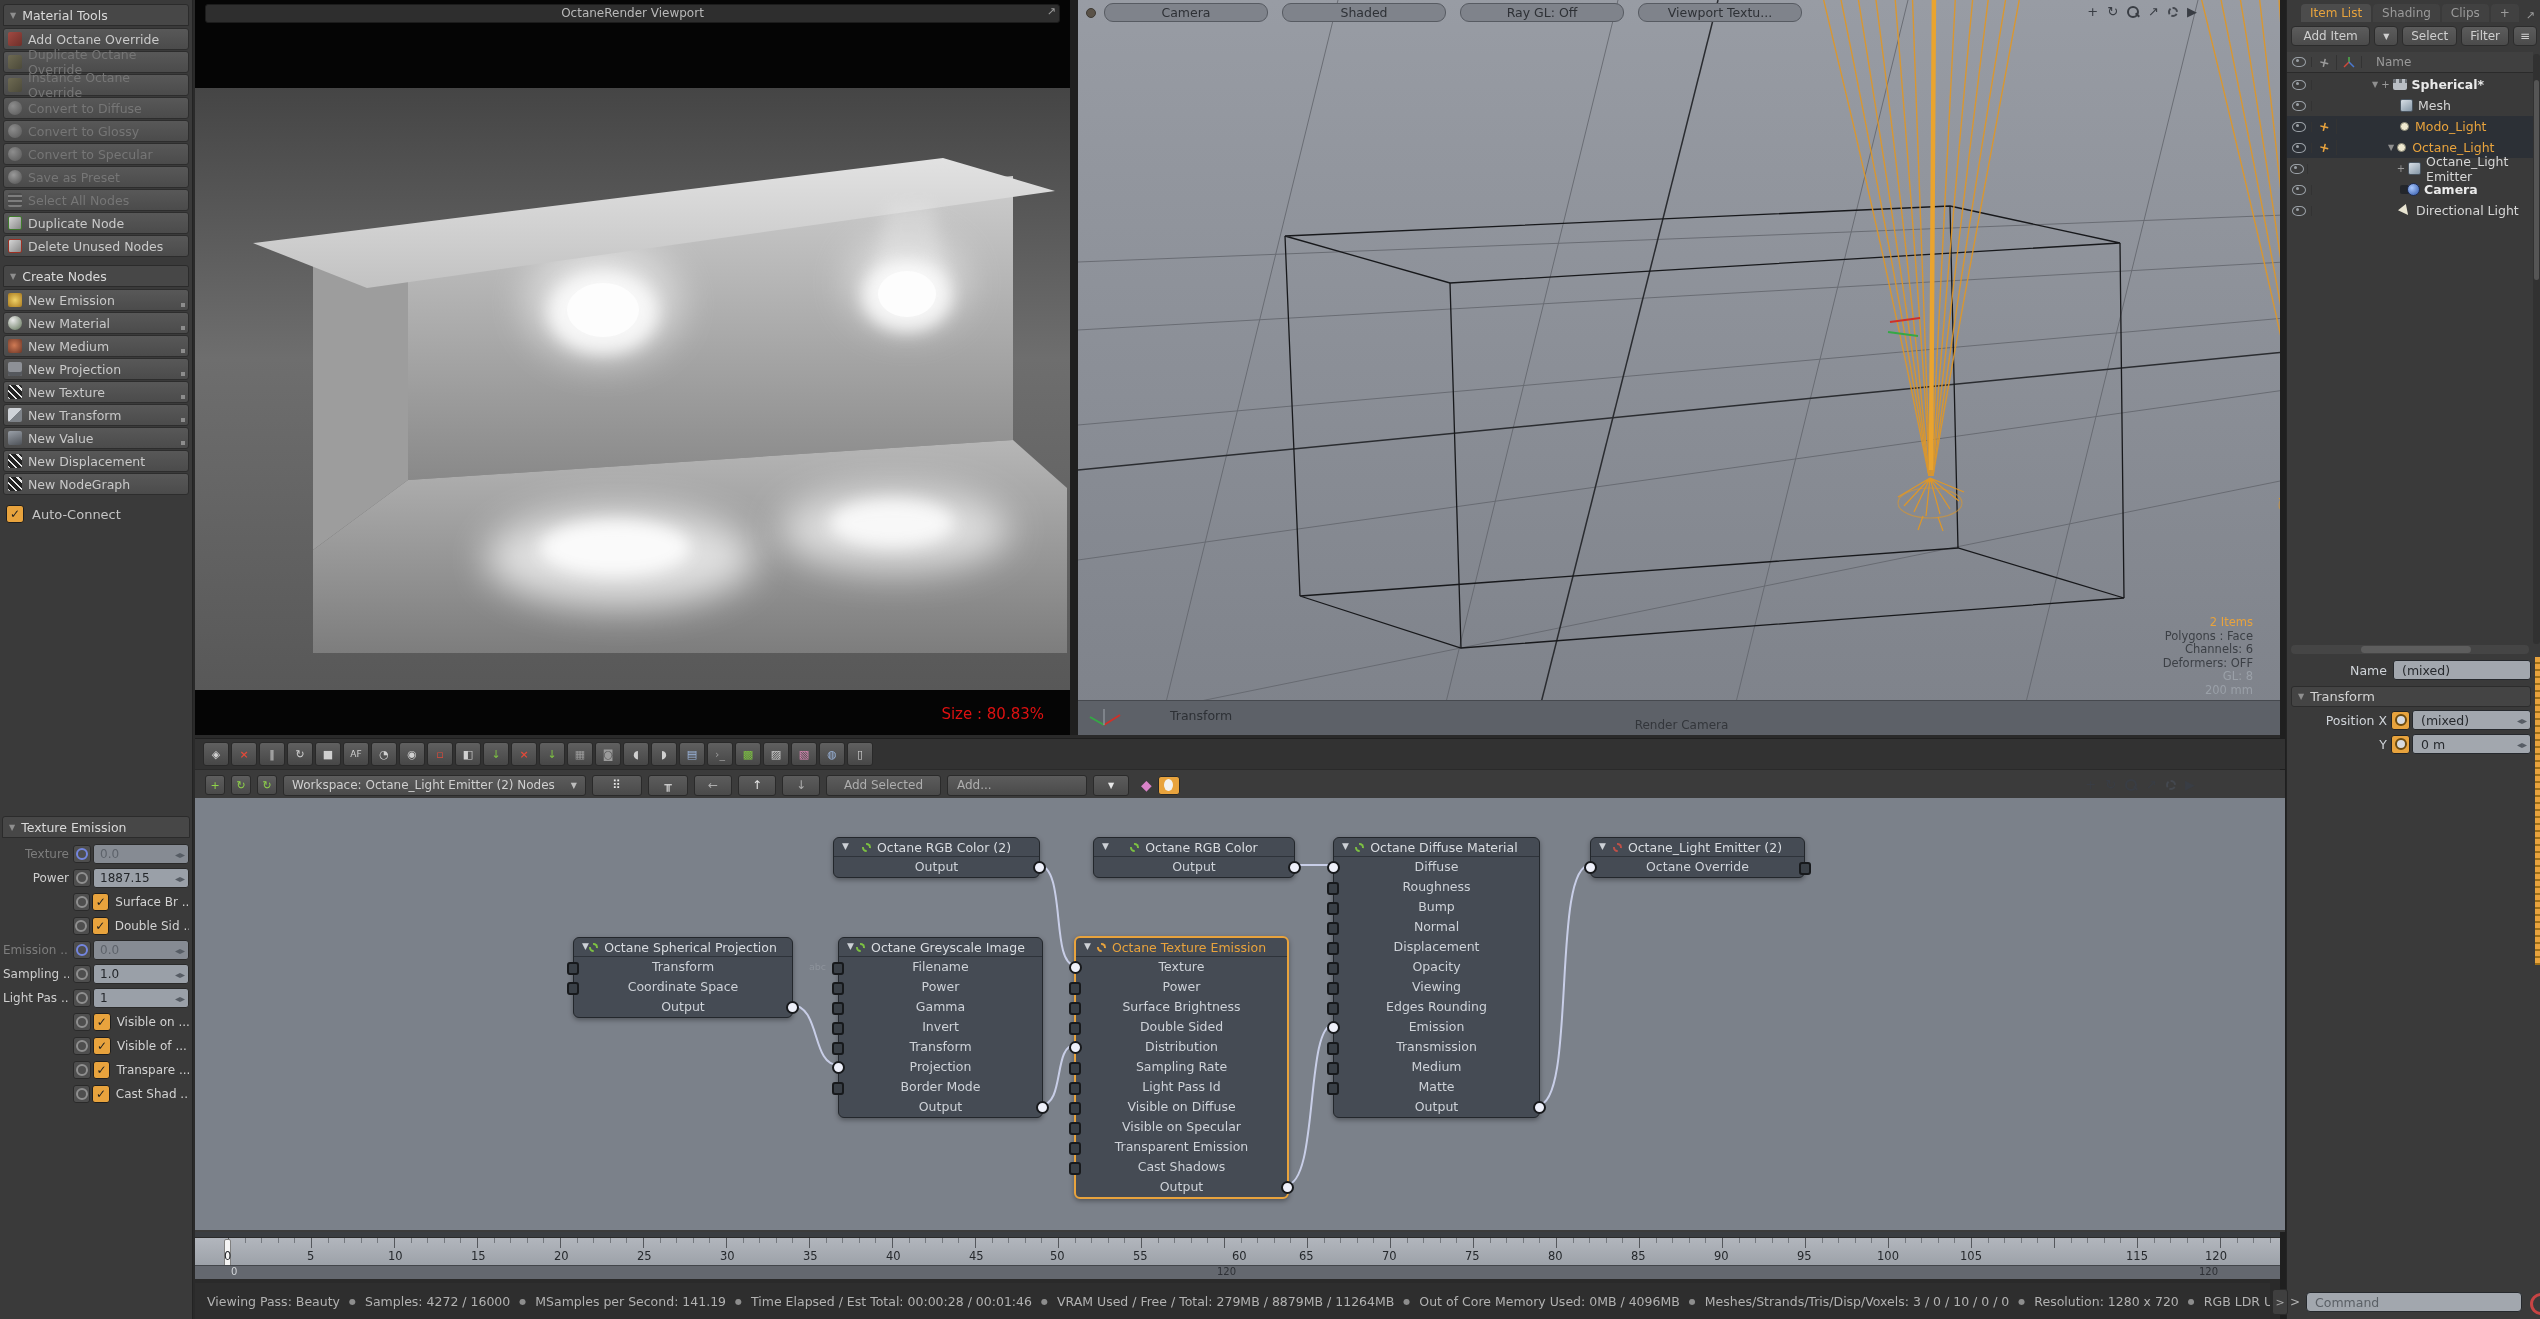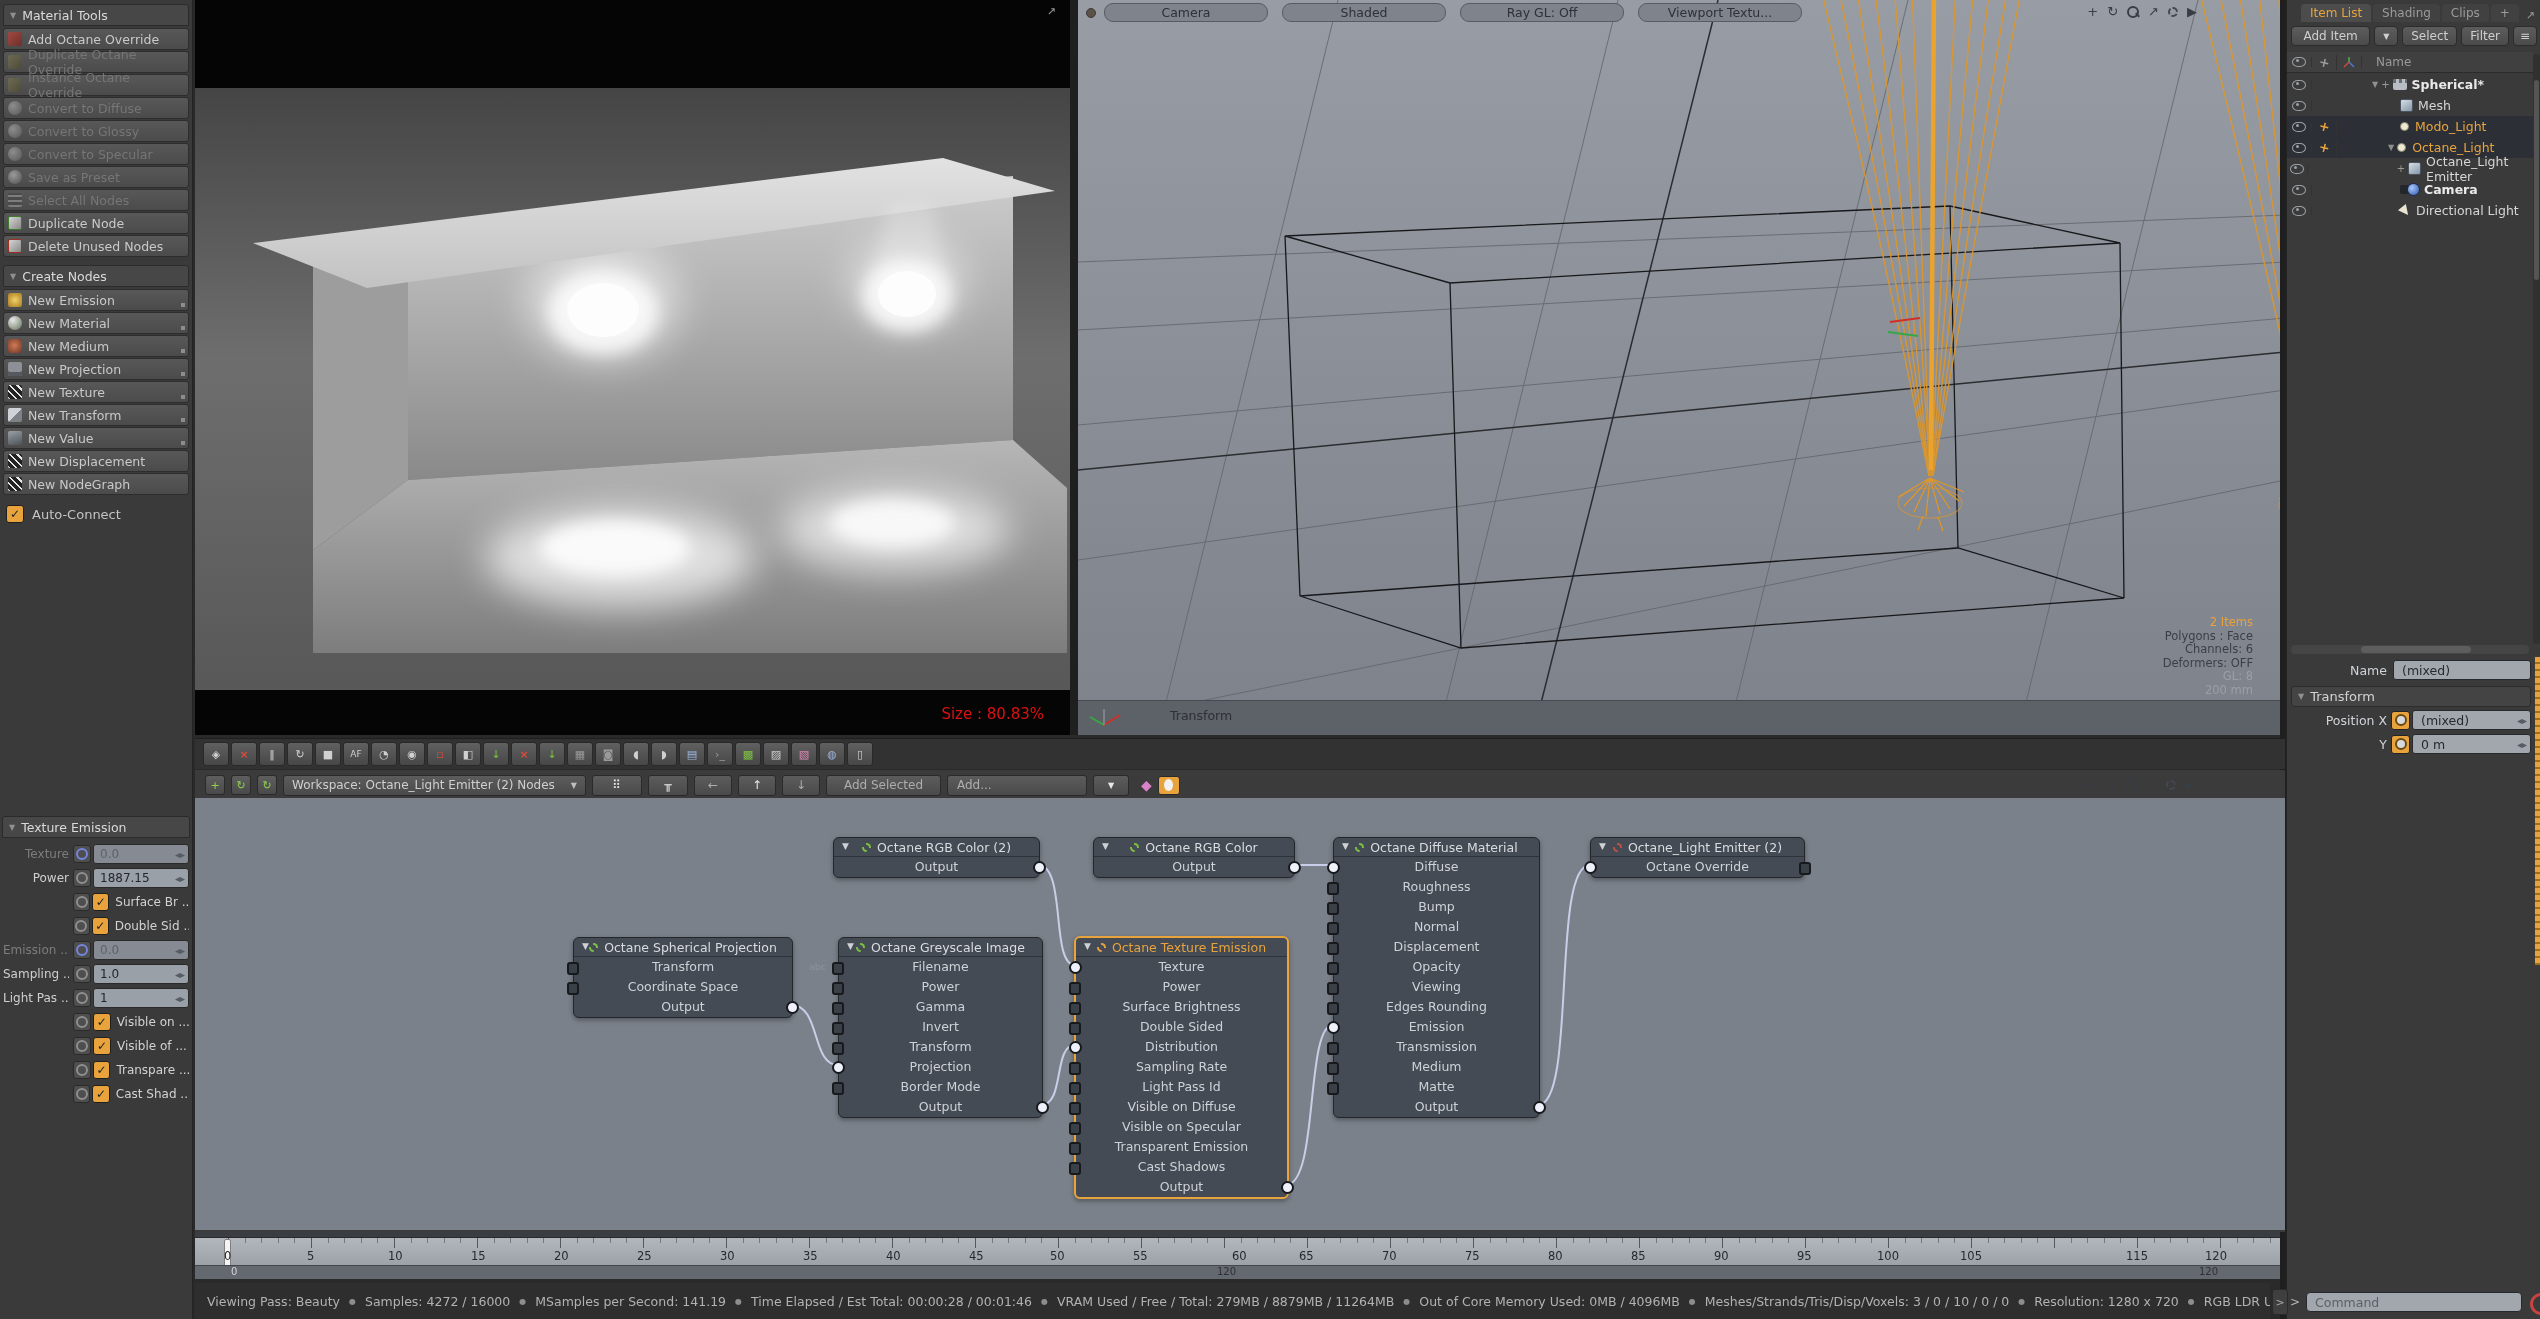--- a/index.html
+++ b/index.html
@@ -340,20 +340,21 @@
     <div class="efrow" style="padding-left:70px;">
       <span class="tog">
           <i></i>
         </span>
       <span class="chk" style="margin-left:2px;">✓</span>
       <span class="chklab">Cast Shad ...</span>
     </div>
   </div>
 
   <div class="abs rv">
+    <div class="rv-title">OctaneRender Viewport</div>
     <span class="rv-max">↗</span>
     <div class="scene">
       <svg width="875" height="602" viewBox="0 0 875 602">
         <defs>
           <linearGradient id="bgG" x1="0" y1="0" x2="0" y2="1">
             <stop offset="0" stop-color="#454545"></stop>
               <stop offset="0.45" stop-color="#6e6e6e"></stop>
               <stop offset="1" stop-color="#585858"></stop>
           </linearGradient>
           <linearGradient id="wallG" x1="0" y1="0" x2="0" y2="1">
@@ -485,20 +486,21 @@
       <div class="lt">GL: 8</div>
       <div class="lt">200 mm</div>
     </div>
     <div class="vp-bottom">
       <svg width="70" height="30" viewBox="0 0 70 30" style="position:absolute;left:8px;top:2px;">
         <path d="M18,22 L34,12" stroke="#d03028" stroke-width="2"></path>
         <path d="M18,22 L4,14" stroke="#35a845" stroke-width="2"></path>
         <path d="M18,22 L18,6" stroke="#8a8f96" stroke-width="1.5"></path>
       </svg>
       <span class="vp-tool">Transform</span>
+      <span class="vp-cam">Render Camera</span>
     </div>
   </div>
 
   <div class="abs splitter" style="left:2280px;top:0;width:6px;height:1319px;"></div>
 
   <div class="abs rp">
     <div class="rtabs">
       <span class="rtab act">Item List</span>
       <span class="rtab">Shading</span>
       <span class="rtab">Clips</span>

